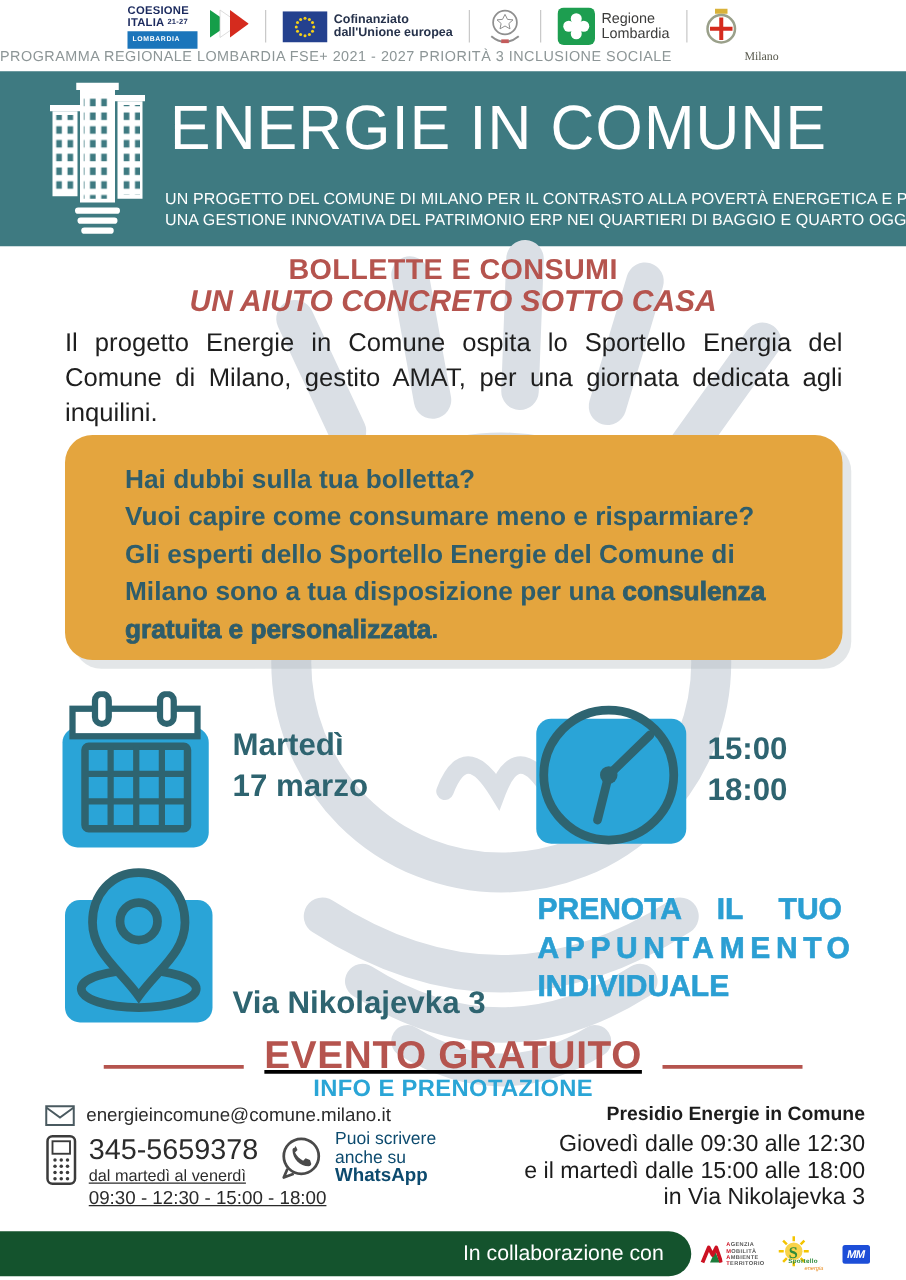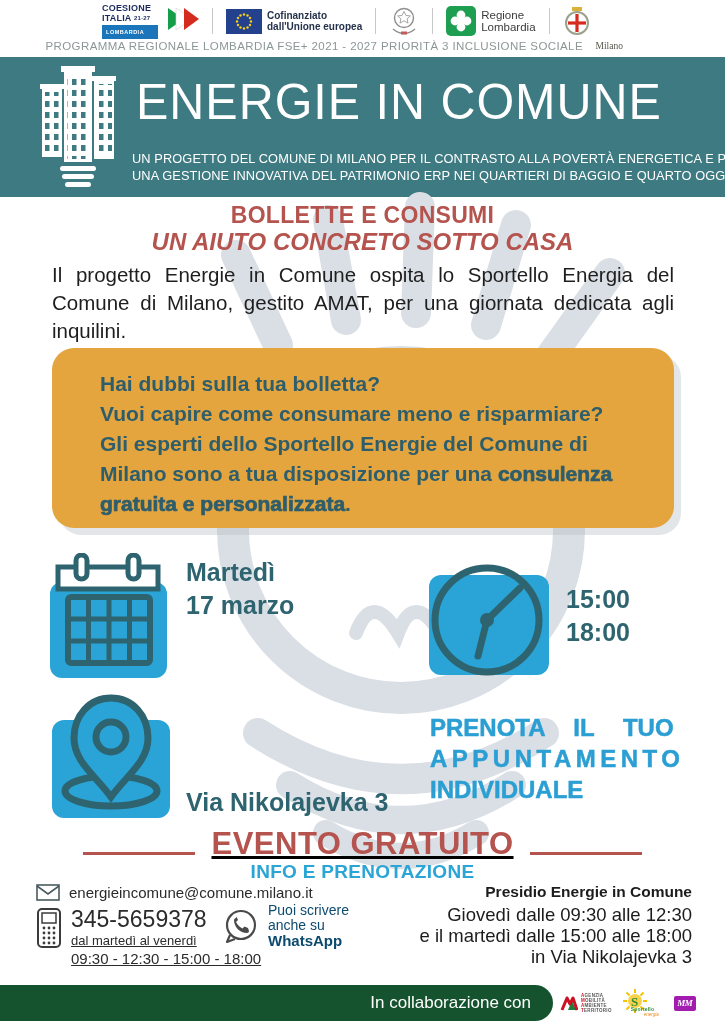--- a/index.html
+++ b/index.html
@@ -17,21 +17,21 @@
   .coe-badge{margin-top:2px;background:#1b75bb;color:#fff;font-size:5.5px;font-weight:bold;
              padding:2px 8px 2px 4px;letter-spacing:.5px;position:relative;width:44px;}
   .eu-text{display:flex;flex-direction:column;line-height:11px;}
   .eu-l1,.eu-l2{font-size:10px;font-weight:bold;color:#26324b;}
   .reg-text,.mil-text{display:flex;flex-direction:column;line-height:12px;}
   .reg-l1,.reg-l2{font-size:11.5px;color:#3c3c3b;}
   .mil-l1{font-size:5.5px;color:#6b6b5d;}
   .mil-l2{font-size:9.5px;color:#55564a;font-family:"Liberation Serif",serif;margin-top:38px;}
 
   
-  .program-strip{position:absolute;top:40px;left:0;width:583px;text-align:right;
+  .program-strip{position:absolute;top:40px;left:0;width:583px;text-align:left;
                  font-size:11.5px;color:#8d9697;letter-spacing:.4px;}
 
   
   .header-band{position:absolute;top:57px;left:0;width:725px;height:140px;background:#3e7a81;}
   .bulb-logo{position:absolute;left:34px;top:9px;}
   .header-title{position:absolute;left:136px;top:16px;color:#fff;font-size:50px;font-weight:400;
                 letter-spacing:1px;white-space:nowrap;transform:scaleX(.97);transform-origin:left;}
   .header-sub{position:absolute;left:132px;top:93px;width:572px;text-align:center;color:#fff;
               font-size:12.8px;line-height:17px;letter-spacing:.1px;white-space:nowrap;}
 
@@ -88,23 +88,23 @@
               border-radius:0 18px 18px 0;display:flex;align-items:center;justify-content:flex-end;}
   .footer-label{color:#fff;font-size:17px;padding-right:22px;}
   .footer-logos{position:absolute;left:560px;top:986px;height:34px;display:flex;align-items:center;gap:10px;}
   .amat{display:flex;align-items:center;gap:3px;}
   .amat-lines{display:flex;flex-direction:column;}
   .amat-line{font-size:4.5px;line-height:5px;font-weight:bold;letter-spacing:.3px;color:#555;}
   .amat-line::first-letter{color:#cc1122;}
   .sportello{position:relative;width:42px;height:30px;}
   .sportello-name{position:absolute;left:9px;bottom:6px;font-size:5px;font-weight:bold;color:#2e8b3a;letter-spacing:.2px;}
   .sportello-sub{position:absolute;left:22px;bottom:1px;font-size:4.5px;color:#e98b1e;font-style:italic;}
-  .mm-logo{width:22px;height:15px;background:#a21caf;border-radius:2px;display:flex;
+  .mm-logo{width:22px;height:15px;background:#1d4ed8;border-radius:2px;display:flex;
            align-items:center;justify-content:center;color:#fff;font-size:9px;font-weight:bold;
-           font-style:italic;letter-spacing:-.5px;font-family:Liberation Serif, serif;}
+           font-style:italic;letter-spacing:-.5px;}
 </style>
 </head>
 <body>
 
 <div class="page">
 
   <div class="logos-bar">
     <div class="logo">
       <div class="coe-text">
         <div class="coe-l1">COESIONE</div>
@@ -238,21 +238,21 @@
   </div>
 
   <svg class="icon-tile" style="left:48px;top:553px;" width="122" height="126" viewBox="0 0 122 126">
     <rect x="2" y="29" width="117" height="96" rx="12" fill="#2aa4d7"></rect>
     <rect x="10" y="14" width="100" height="22" fill="#ffffff" stroke="#2e6470" stroke-width="5"></rect>
     <rect x="28" y="2" width="11" height="24" rx="5.5" fill="#ffffff" stroke="#2e6470" stroke-width="5"></rect>
     <rect x="80" y="2" width="11" height="24" rx="5.5" fill="#ffffff" stroke="#2e6470" stroke-width="5"></rect>
     <rect x="20" y="44" width="82" height="66" rx="3" fill="none" stroke="#2e6470" stroke-width="6"></rect>
     <path d="M40.5 44 V110 M61 44 V110 M81.5 44 V110 M20 66 H102 M20 88 H102" stroke="#2e6470" stroke-width="5" fill="none"></path>
   </svg>
-  <div class="event-text" style="left:186px;top:556px;">
+  <div class="event-text" style="left:186px;top:580px;">
     <div>Martedì</div>
     <div>17 marzo</div>
   </div>
 
   <svg class="icon-tile" style="left:427px;top:557px;" width="126" height="120" viewBox="0 0 126 120">
     <rect x="2" y="18" width="120" height="100" rx="12" fill="#2aa4d7"></rect>
     <circle cx="60" cy="63" r="52" fill="none" stroke="#2e6470" stroke-width="7"></circle>
     <path d="M60 63 L93 31" stroke="#2e6470" stroke-width="7" stroke-linecap="round"></path>
     <path d="M60 63 L51 99" stroke="#2e6470" stroke-width="7" stroke-linecap="round"></path>
     <circle cx="60" cy="63" r="7" fill="#2e6470"></circle>

